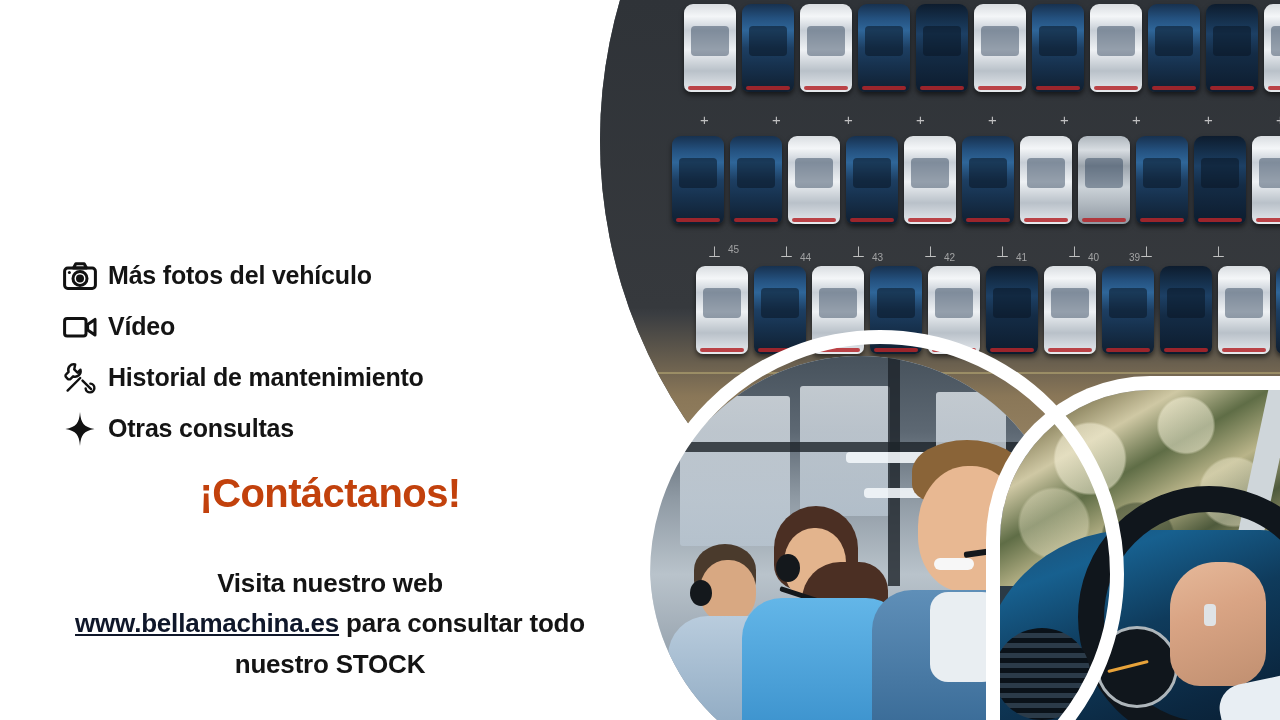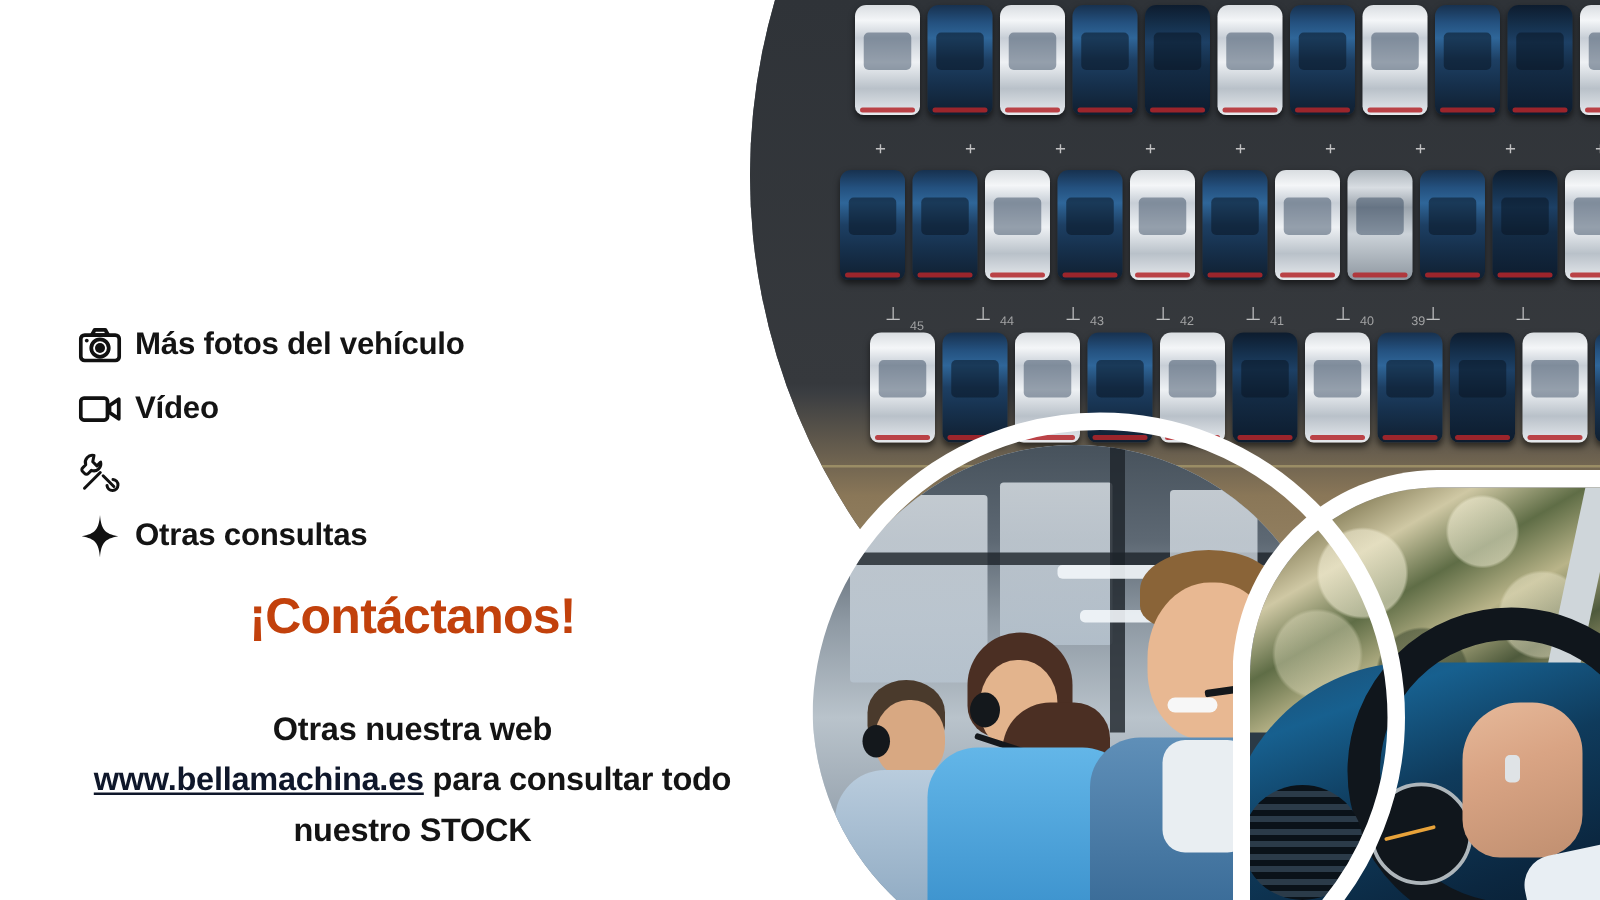--- a/index.html
+++ b/index.html
@@ -216,21 +216,21 @@
 
         <div class="mark" style="top:244px;left:108px;">⊥</div>
         <div class="mark" style="top:244px;left:180px;">⊥</div>
         <div class="mark" style="top:244px;left:252px;">⊥</div>
         <div class="mark" style="top:244px;left:324px;">⊥</div>
         <div class="mark" style="top:244px;left:396px;">⊥</div>
         <div class="mark" style="top:244px;left:468px;">⊥</div>
         <div class="mark" style="top:244px;left:540px;">⊥</div>
         <div class="mark" style="top:244px;left:612px;">⊥</div>
 
-        <div class="lot-num" style="top:256px;left:128px;">45</div>
+        <div class="lot-num" style="top:244px;left:128px;">45</div>
         <div class="lot-num" style="top:252px;left:200px;">44</div>
         <div class="lot-num" style="top:252px;left:272px;text-align:right;">43</div>
         <div class="lot-num" style="top:252px;left:344px;">42</div>
         <div class="lot-num" style="top:252px;left:416px;">41</div>
         <div class="lot-num" style="top:252px;left:488px;">40</div>
         <div class="lot-num" style="top:252px;left:529px;">39</div>
 
         <div class="lot-row" style="top:262px;">
           <div class="car white" style="left:96px;">
               <div class="tail"></div>
@@ -361,36 +361,37 @@
         <span class="feat-icon">
           <svg width="34" height="34" viewBox="0 0 34 34" aria-hidden="true">
             <g fill="none" stroke="#111" stroke-width="2.4" stroke-linecap="round" stroke-linejoin="round">
               <path d="M12.2 3.4 a5.6 5.6 0 0 0-6.6 7.4 l-2.5 2.5 a2 2 0 0 0 0 2.9 l1.6 1.6 a2 2 0 0 0 2.9 0 l2.5-2.5 a5.6 5.6 0 0 0 7.4-6.6 l-3 3 -3.3-3.3 z"></path>
               <path d="M19.5 19.6 l8.6 8.6"></path>
               <path d="M27.4 22.6 a4.4 4.4 0 1 1-4.8 4.8"></path>
               <path d="M4.6 29.6 L17.2 17"></path>
             </g>
           </svg>
         </span>
+        <span class="feat-label">Historial de mantenimiento</span>
       </li>
 
       <li class="feature">
         <span class="feat-icon">
           <svg width="30" height="34" viewBox="0 0 30 34" aria-hidden="true">
             <path d="M15 0 C16 11.4 18.6 15 29.6 17 C18.6 19 16 22.6 15 34 C14 22.6 11.4 19 0.4 17 C11.4 15 14 11.4 15 0 Z" fill="#111"></path>
           </svg>
         </span>
         <span class="feat-label">Otras consultas</span>
       </li>
     </ul>
 
     <div id="cta" style="color: #c2410c;">
       <span>¡Contáctanos!</span>
     </div>
 
     <div id="footer">
-      <span class="row">Otras nuestra web</span>
+      <span class="row">Visita nuestro web</span>
       <span class="row"><span class="url" style="color: #0f172a; text-decoration: underline;">www.bellamachina.es</span><span> para consultar todo</span></span>
       <span class="row">nuestro STOCK</span>
     </div>
 
   </div>
 </div>
 
 </body></html>

